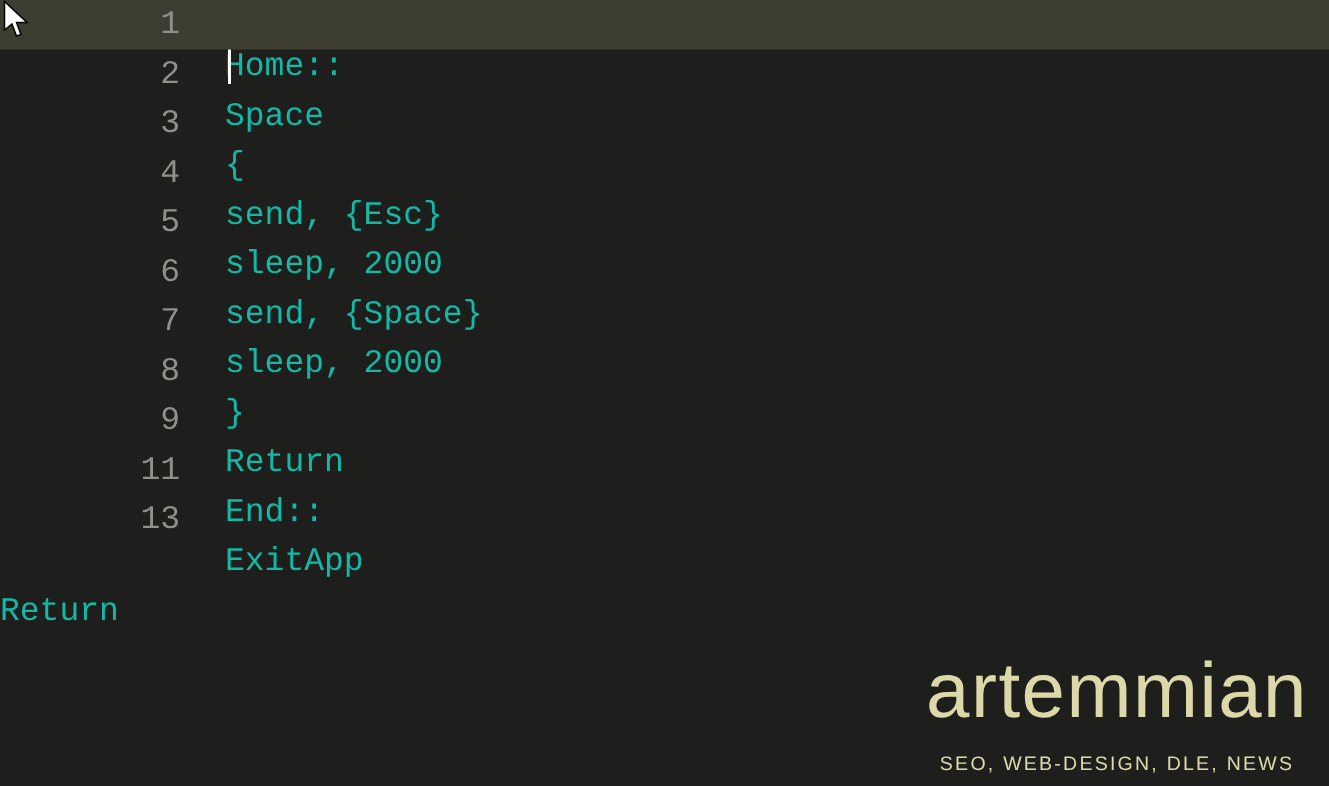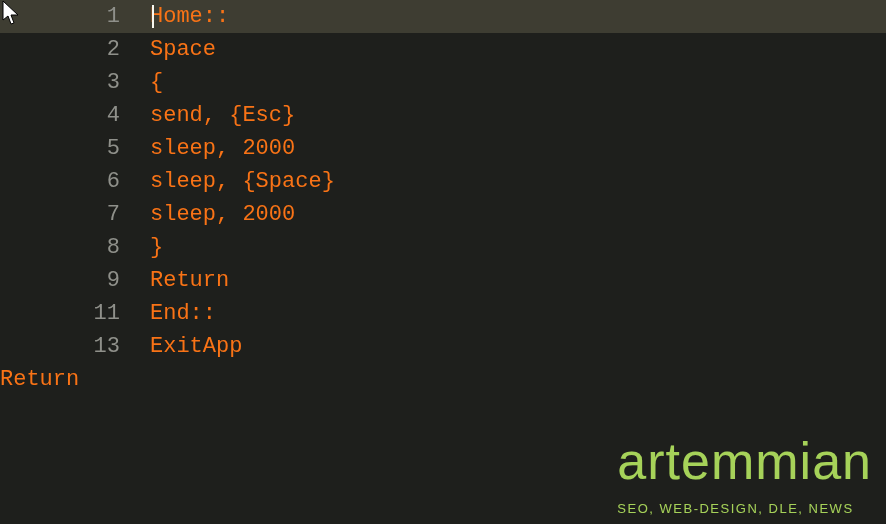--- a/index.html
+++ b/index.html
@@ -37,39 +37,40 @@
     .gutter {
       width: 150px;
       text-align: right;
       padding-right: 30px;
       color: #8f908a;
       user-select: none;
       flex-shrink: 0;
     }
     .code {
       flex: 1;
-      color: #f97316;
+      color: #14b8a6;
       white-space: pre;
       position: relative;
+      margin-top: 28px;
     }
     .line.current .code::before {
       content: '';
       position: absolute;
       left: 2px;
       top: 5px;
       width: 2px;
       height: 23px;
       background: #f8f8f0;
     }
     .watermark {
       position: absolute;
       right: 14px;
       bottom: 8px;
-      text-align: left;
-      color: #bef264;
+      text-align: center;
+      color: #fef9c3;
       font-family: Arial, sans-serif;
       opacity: 0.85;
       user-select: none;
     }
     .watermark .brand {
       font-size: 52px;
       letter-spacing: 1px;
       font-weight: 300;
       line-height: 1;
     }
@@ -104,21 +105,21 @@
   <div class="line">
     <div class="gutter">4</div>
     <div class="code">send, {Esc}</div>
   </div>
   <div class="line">
     <div class="gutter">5</div>
     <div class="code">sleep, 2000</div>
   </div>
   <div class="line">
     <div class="gutter">6</div>
-    <div class="code">sleep, {Space}</div>
+    <div class="code">send, {Space}</div>
   </div>
   <div class="line">
     <div class="gutter">7</div>
     <div class="code">sleep, 2000</div>
   </div>
   <div class="line">
     <div class="gutter">8</div>
     <div class="code">}</div>
   </div>
   <div class="line">

